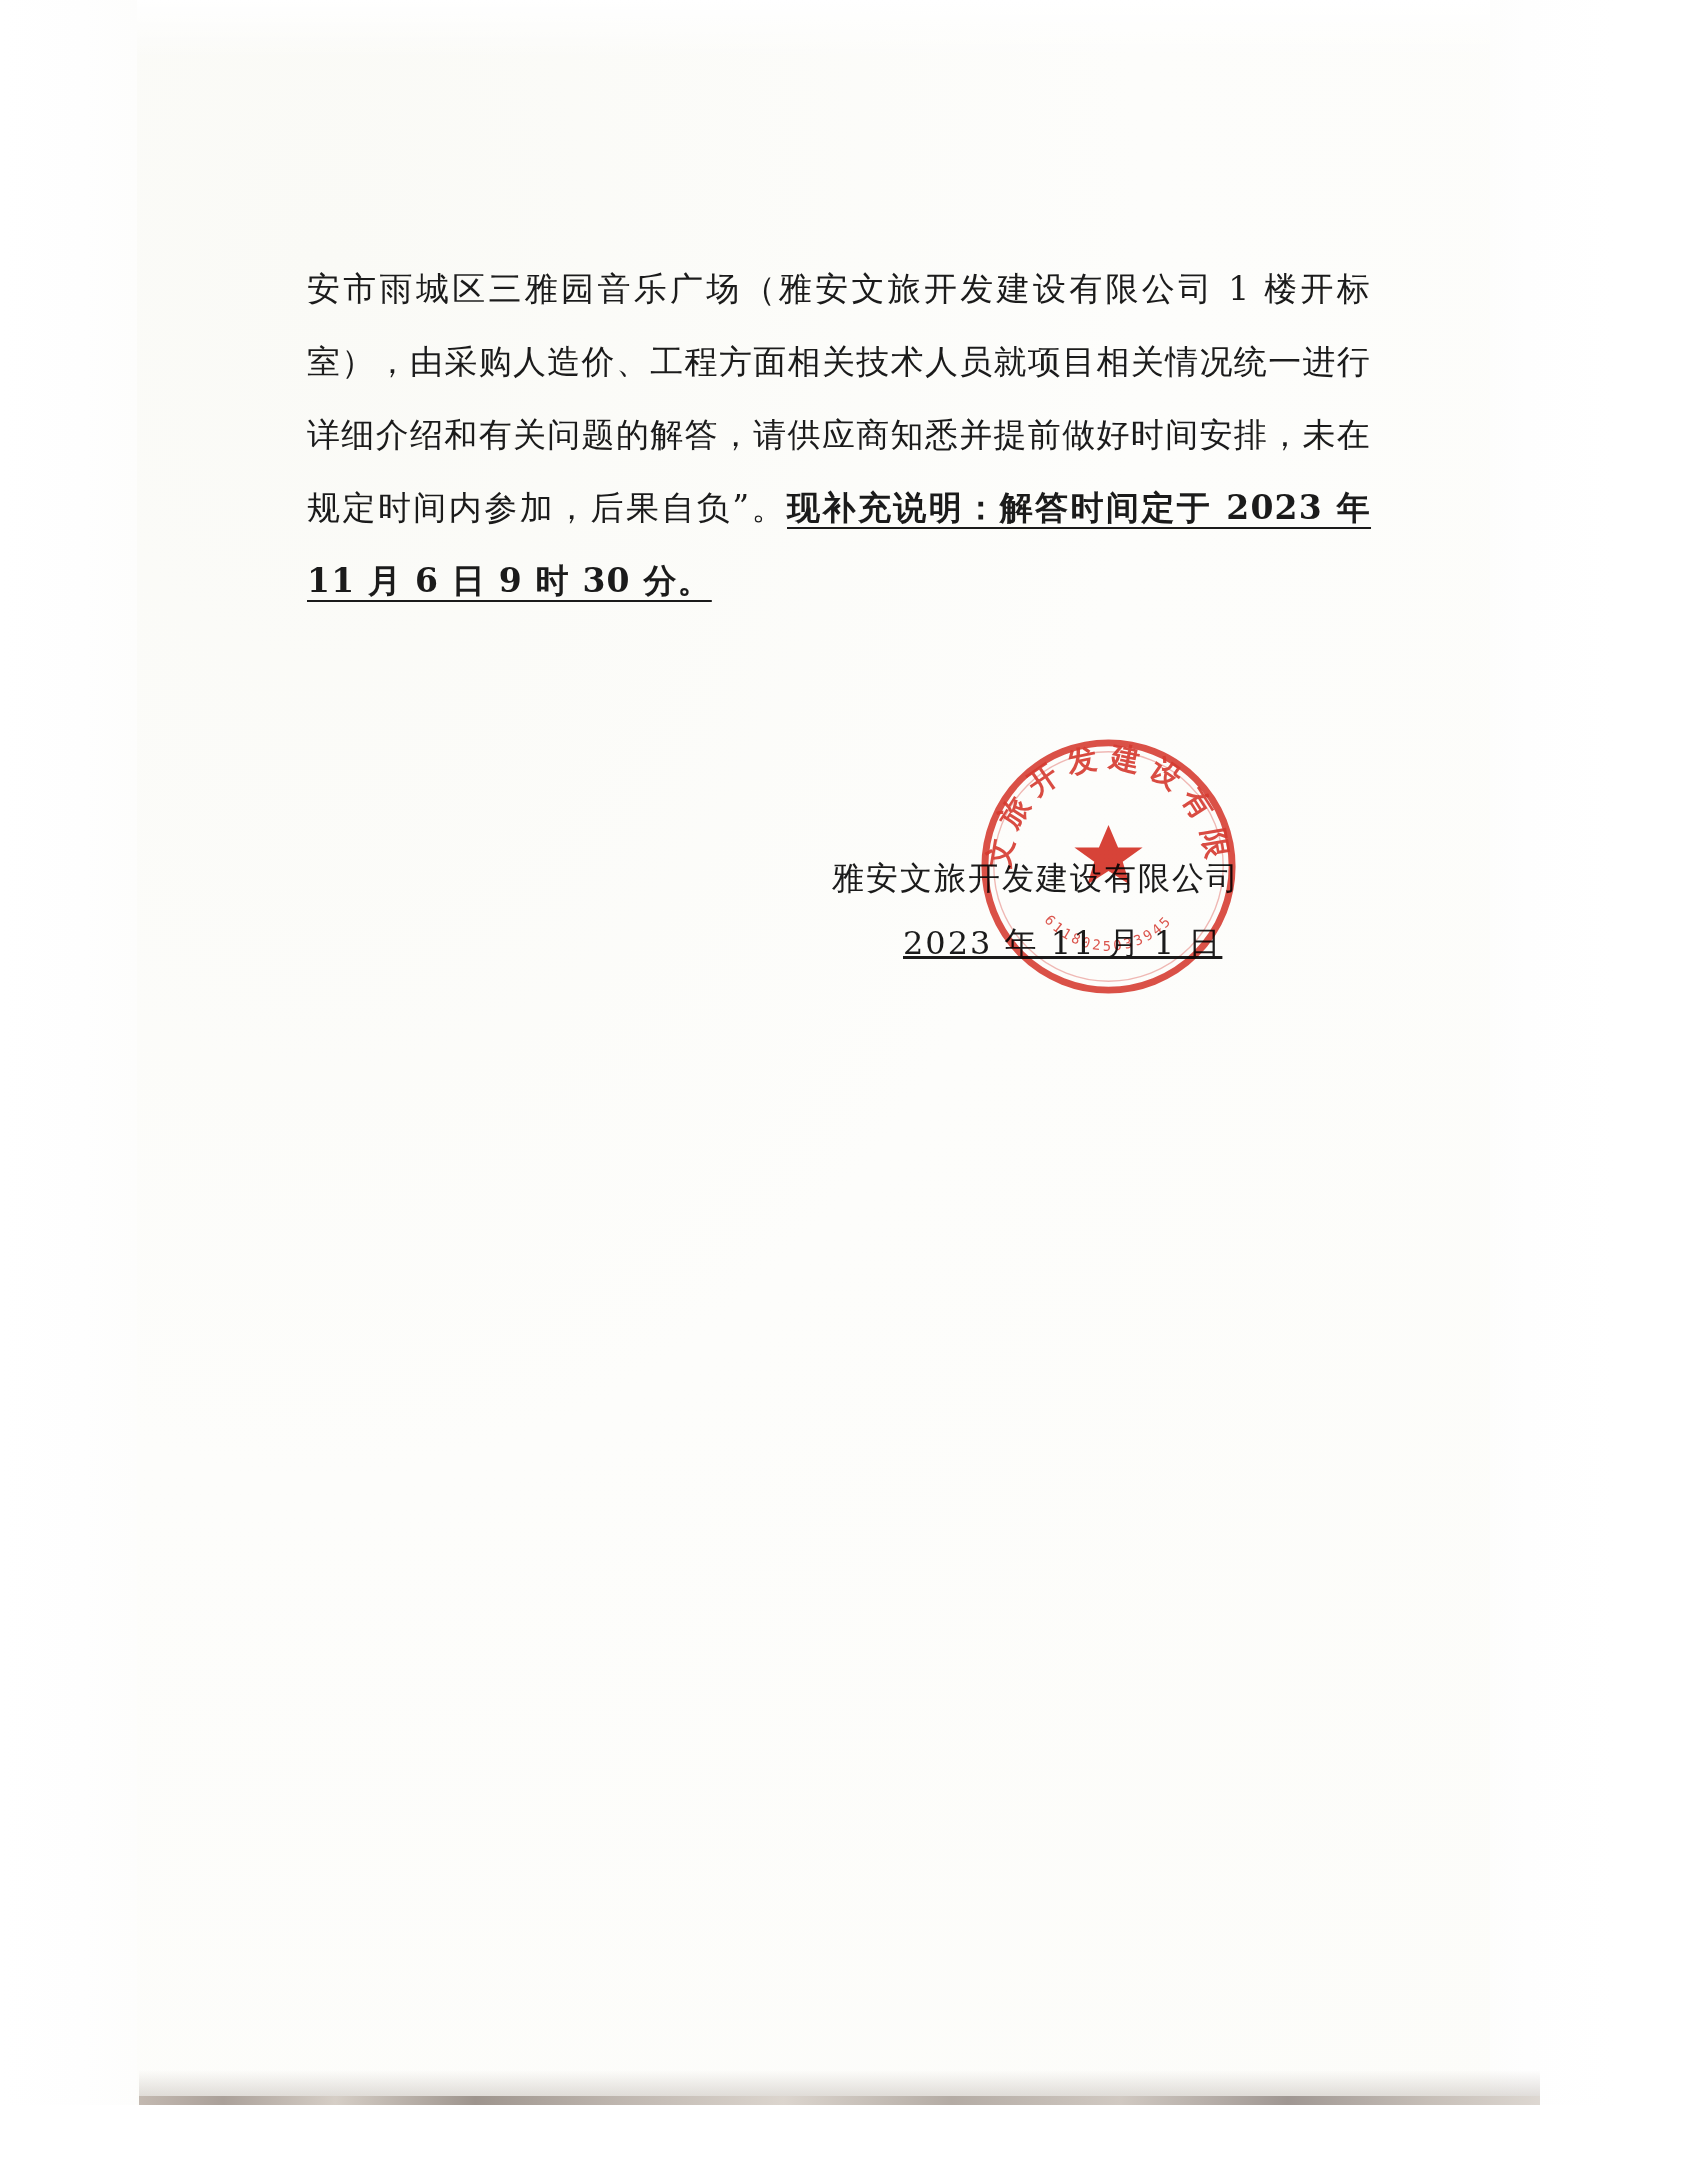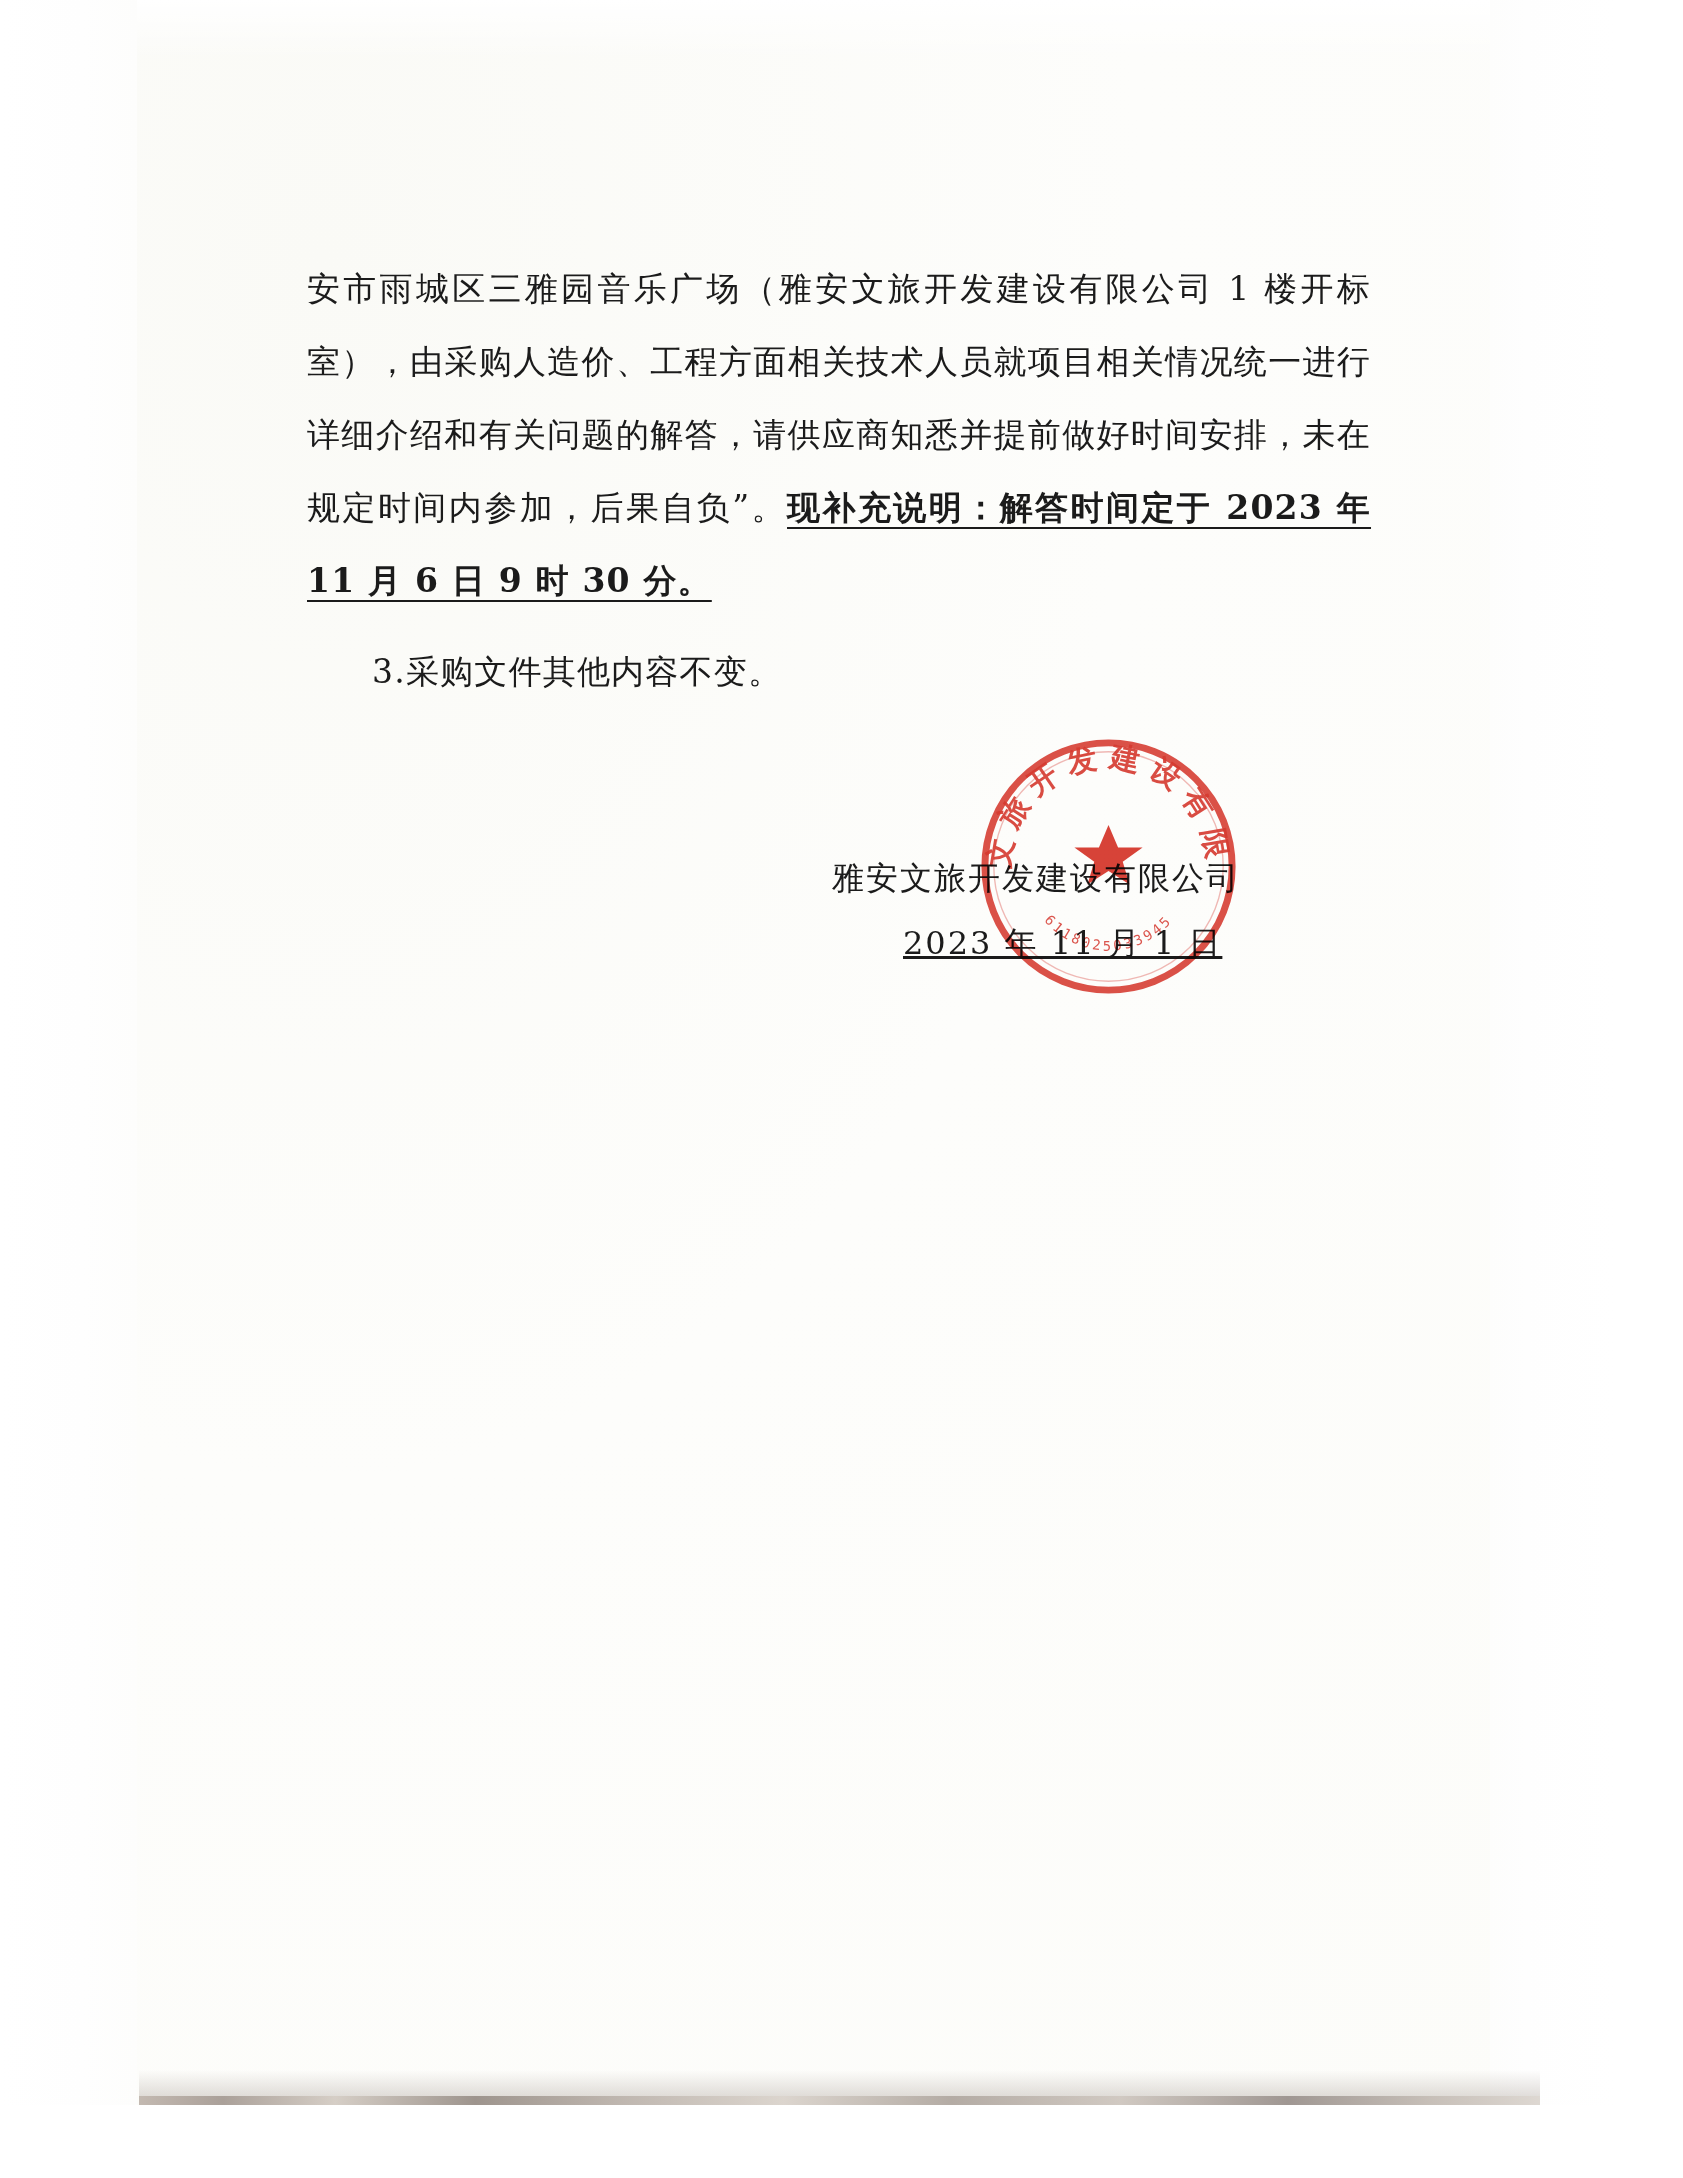--- a/index.html
+++ b/index.html
@@ -146,21 +146,20 @@
 <body>
 
 <div class="page">
 
   <div class="scan-top-edge"></div>
   <div class="scan-left-edge"></div>
   <div class="scan-right-edge"></div>
 
   <div class="content">
     <p class="para"><span>安市雨城区三雅园音乐广场（雅安文旅开发建设有限公司 1 楼开标室），由采购人造价、工程方面相关技术人员就项目相关情况统一进行详细介绍和有关问题的解答，请供应商知悉并提前做好时间安排，未在规定时间内参加，后果自负”。</span><span class="underline-bold">现补充说明：解答时间定于 2023 年 11 月 6 日 9 时 30 分。</span></p>
-    <p class="item3">3.采购文件其他内容不变。</p>
   </div>
 
   <div class="signature-block">
     <div class="sig-line">雅安文旅开发建设有限公司</div>
     <div class="sig-line sig-date">2023 年 11 月 1 日</div>
   </div>
 
   <div class="seal">
     <svg width="267" height="267" viewBox="0 0 270 270" xmlns="http://www.w3.org/2000/svg">
       <defs>

